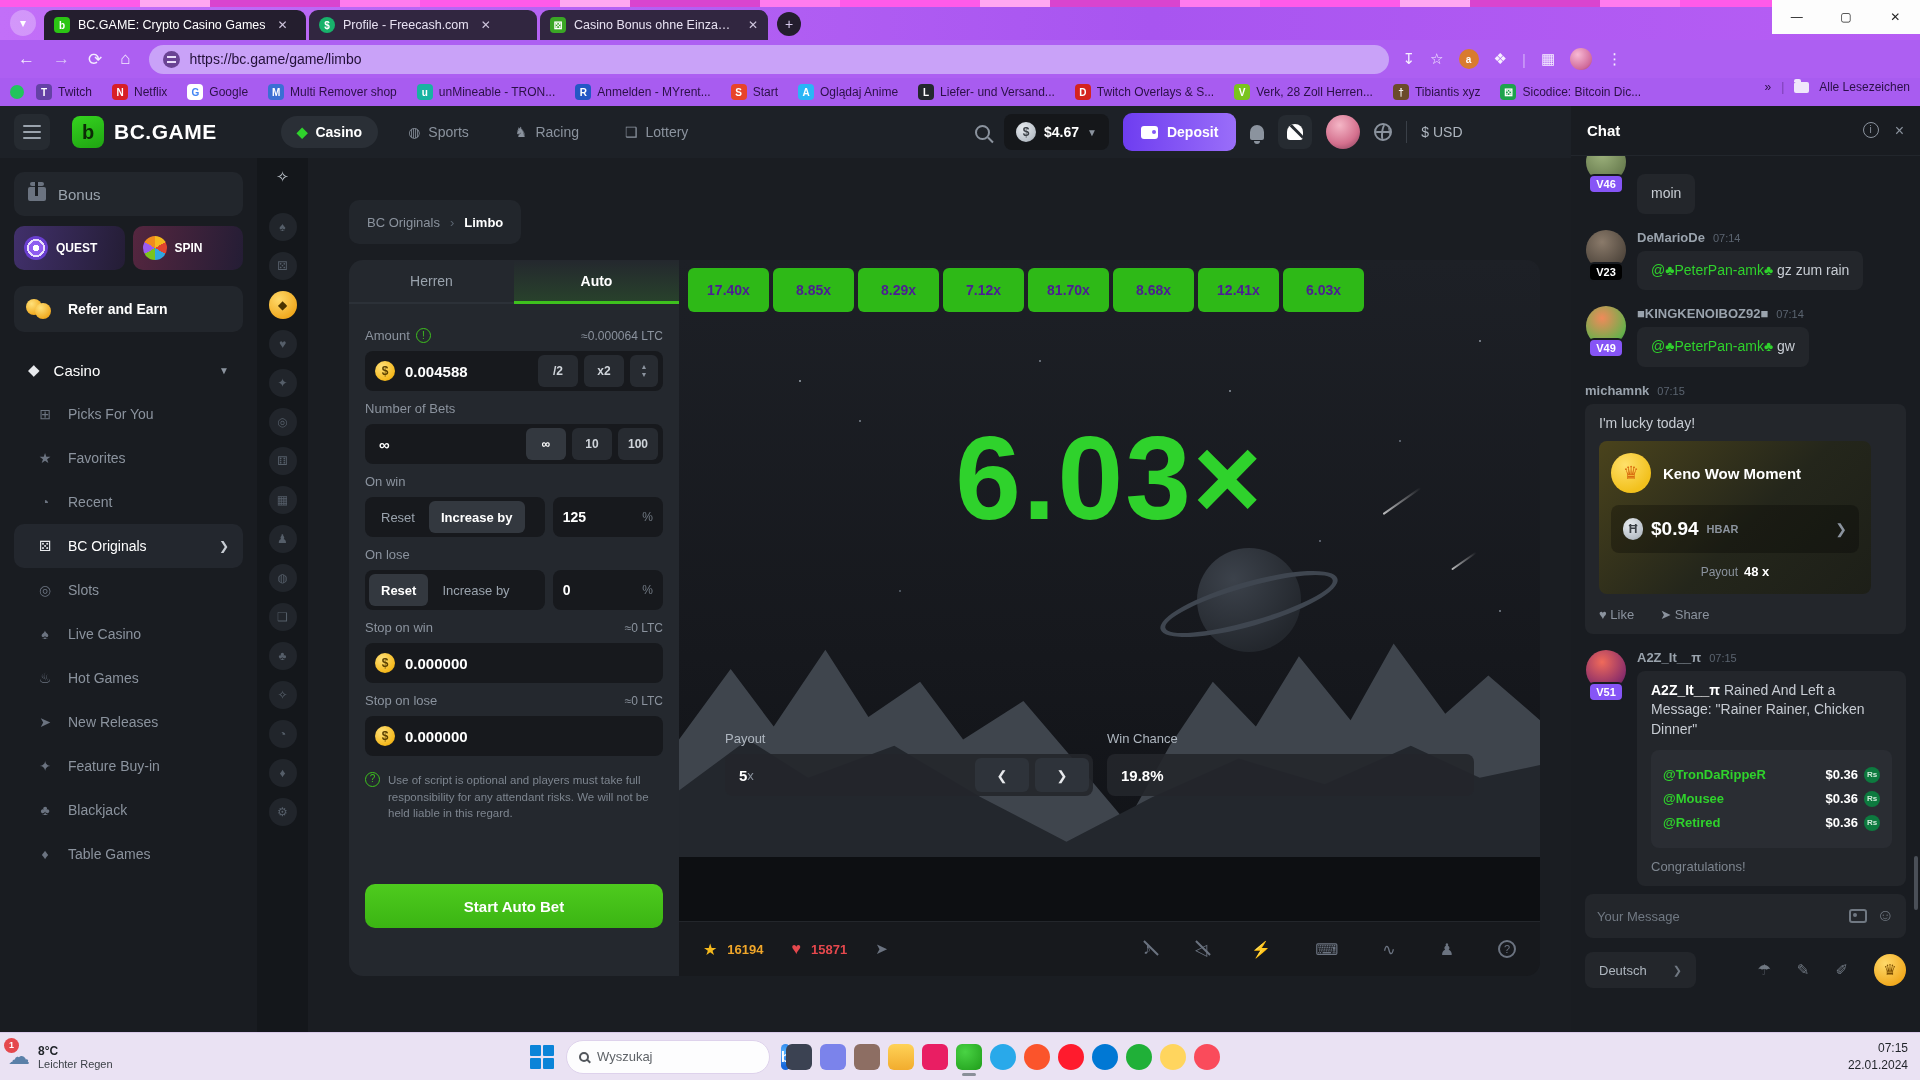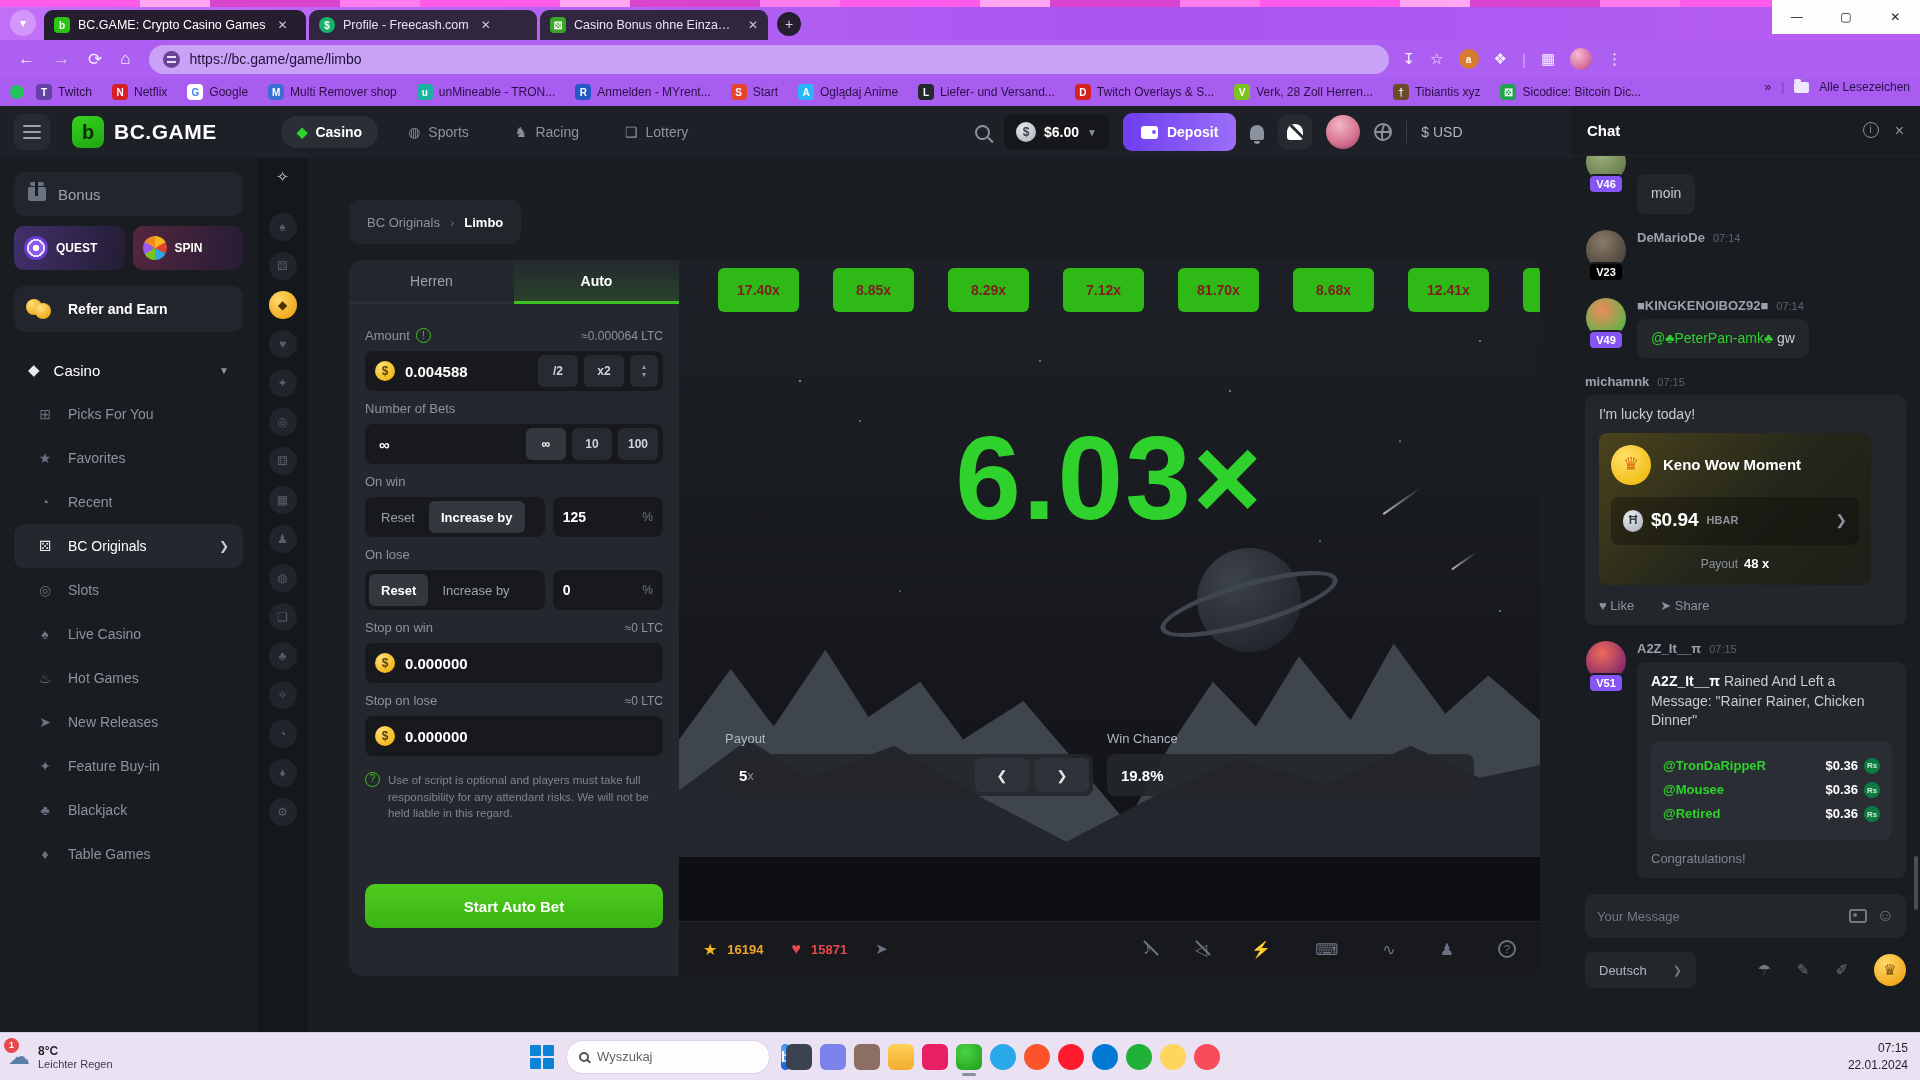--- a/index.html
+++ b/index.html
@@ -163,22 +163,22 @@
   .valbox .v { color:#fff; font-weight:bold; font-size:14px; }
   .valbox .u { margin-left:auto; color:#707882; font-size:12px; }
   .note { display:flex; gap:8px; margin-top:16px; color:#7d858f; font-size:11.5px; line-height:1.45; padding-right:4px; }
   .startbtn { position:absolute; left:16px; right:16px; bottom:48px; height:44px; border-radius:10px;
     background:linear-gradient(180deg,#4ecb1e,#3bb513); color:#fff; font-weight:bold; font-size:15px;
     display:flex; align-items:center; justify-content:center; }
 
   .canvas { position:absolute; left:330px; top:0; width:861px; height:661px; border-radius:0 14px 0 0; overflow:hidden;
     background:linear-gradient(180deg,#1d2026,#16181d 60%,#101216); }
   .chips { position:absolute; left:9px; top:8px; display:flex; gap:4px; }
-  .chip { width:81px; height:44px; border-radius:6px; background:#2eb917; color:#7f1d1d; font-weight:bold; font-size:14px;
-    display:flex; align-items:center; justify-content:center;margin-left:30px; }
+  .chip { width:81px; height:44px; border-radius:6px; background:#2eb917; color:#4c1d95; font-weight:bold; font-size:14px;
+    display:flex; align-items:center; justify-content:center; }
   .stars { position:absolute; left:120px; top:120px; width:2px; height:2px; background:#9aa3ad; border-radius:1px;
     box-shadow:60px 40px #7d858f, 240px -20px #7d858f, 430px 10px #8b939e, 600px 60px #6b7380,
       680px -40px #8b939e, 520px 160px #6b7380, 100px 210px #5b6470, 700px 230px #7d858f; }
   .meteor { position:absolute; width:46px; height:2px; border-radius:1px;
     background:linear-gradient(90deg,rgba(255,255,255,.7),rgba(255,255,255,0)); transform:rotate(-35deg); }
   .result { position:absolute; left:0; right:0; top:150px; text-align:center; font-size:118px; font-weight:800;
     color:#2fd22c; letter-spacing:2px; }
   .planet { position:absolute; left:518px; top:288px; width:104px; height:104px; border-radius:52px;
     background:radial-gradient(circle at 35% 30%,#3c424b,#23272d 75%); }
   .ring { position:absolute; left:478px; top:322px; width:184px; height:44px; border:5px solid #3f4650; border-radius:50%;
@@ -435,21 +435,21 @@
       <div class="navitem">
         <span class="gicon">❑</span>
         <span>Lottery</span>
       </div>
     </div>
   </div>
   <div class="headright">
     <span class="isearch"></span>
     <div class="balance">
       <span class="coin grey">$</span>
-      <span class="balval">$6.00</span>
+      <span class="balval">$4.67</span>
       <span class="chev">▼</span>
     </div>
     <div class="deposit">
       <span class="wallet"></span>
       <span>Deposit</span>
     </div>
     <span class="bell"></span>
     <div class="notif">
       <span class="slashbell"></span>
     </div>
@@ -734,20 +734,21 @@
         </div>
       </div>
 
       <div class="msg">
         <div class="mleft">
           <div class="mava" style="background:radial-gradient(circle at 40% 30%,#8a7a6a,#3a332c)"></div>
           <div class="badge gold">V23</div>
         </div>
         <div class="mbody">
           <div class="mname"><span>DeMarioDe</span><span class="mtime">07:14</span></div>
+          <div class="bubble"><span class="mention">@♣PeterPan-amk♣</span> <span>gz zum rain</span></div>
         </div>
       </div>
 
       <div class="msg">
         <div class="mleft">
           <div class="mava" style="background:radial-gradient(circle at 40% 30%,#f08a5a,#67b14b 70%,#2c5a2a)"></div>
           <div class="badge">V49</div>
         </div>
         <div class="mbody">
           <div class="mname"><span>■KINGKENOIBOZ92■</span><span class="mtime">07:14</span></div>

